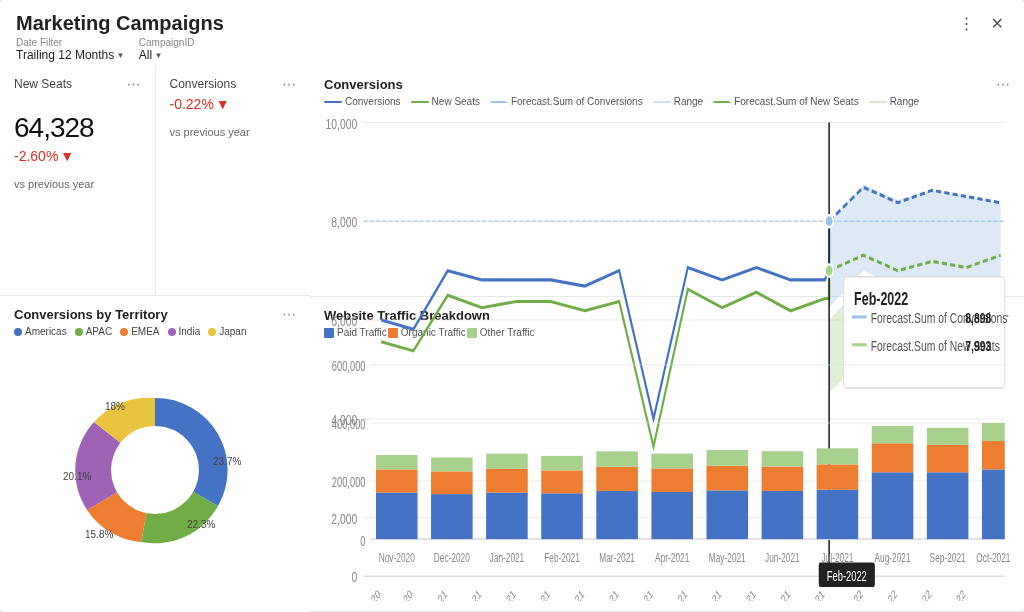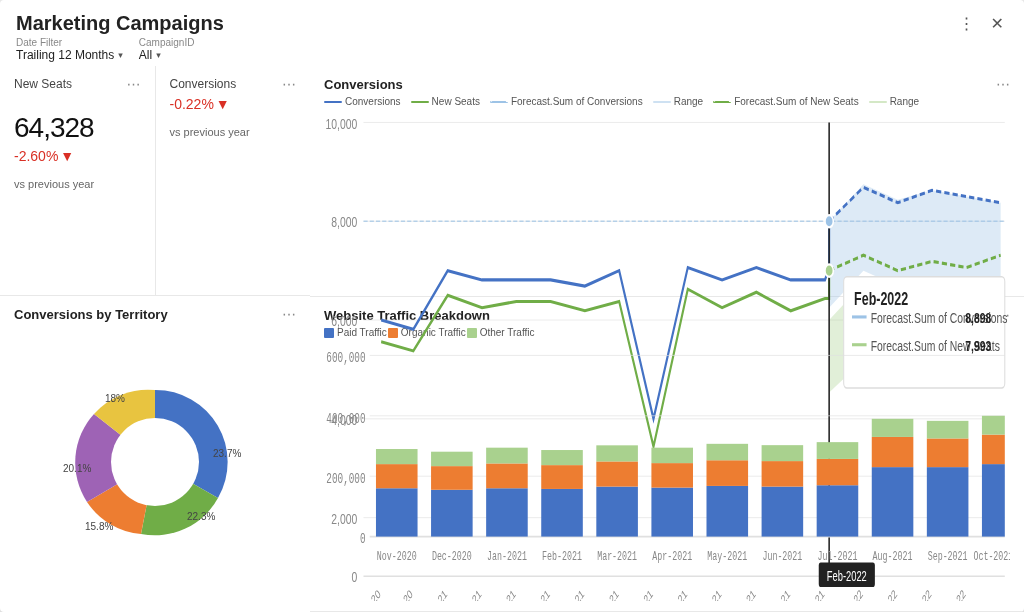--- a/index.html
+++ b/index.html
@@ -37,21 +37,21 @@
     .chart-area { flex: 1; position: relative; margin-top: 0; }
     .bottom-left { padding: 10px 14px; display: flex; flex-direction: column; overflow: hidden; }
     .bottom-right { padding: 10px 14px; display: flex; flex-direction: column; overflow: hidden; }
     .donut-legend { display: flex; gap: 8px; flex-wrap: wrap; margin-top: 4px; }
     .donut-legend-item { display: flex; align-items: center; gap: 3px; font-size: 10px; color: #444; }
     .donut-dot { width: 8px; height: 8px; border-radius: 50%; flex-shrink: 0; }
     .donut-container { flex: 1; display: flex; justify-content: center; align-items: center; }
     .bar-legend { display: flex; gap: 1px; margin-top: 4px; }
     .bar-legend-item { display: flex; align-items: center; gap: 3px; font-size: 10px; color: #555; }
     .bar-legend-dot { width: 10px; height: 10px; border-radius: 1px; }
-    .bar-chart-area { flex: 1; position: relative; margin-top: 4px; font-family: Liberation Mono, monospace; }
+    .bar-chart-area { flex: 1; position: relative; margin-top: 14px; }
   </style>
 </head>
 <body>
 
 <div class="dashboard">
 
   <div class="header">
     <div class="header-left">
       <span class="header-title">Marketing Campaigns</span>
       <div class="header-filters">
@@ -204,20 +204,42 @@
           <text transform="rotate(-45,618,316)" x="618" y="316" font-size="8" fill="#888" text-anchor="end">Jun-22</text>
         </svg>
       </div>
     </div>
 
     <div class="bottom-left">
       <div class="section-header">
         <span class="section-title">Conversions by Territory</span>
         <button class="section-menu">⋯</button>
       </div>
+      <div class="donut-legend">
+        <div class="donut-legend-item">
+          <div class="donut-dot" style="background:#4472c4;"></div>
+          <span>Americas</span>
+        </div>
+        <div class="donut-legend-item">
+          <div class="donut-dot" style="background:#70ad47;"></div>
+          <span>APAC</span>
+        </div>
+        <div class="donut-legend-item">
+          <div class="donut-dot" style="background:#ed7d31;"></div>
+          <span>EMEA</span>
+        </div>
+        <div class="donut-legend-item">
+          <div class="donut-dot" style="background:#9e63b5;"></div>
+          <span>India</span>
+        </div>
+        <div class="donut-legend-item">
+          <div class="donut-dot" style="background:#e8c440;"></div>
+          <span>Japan</span>
+        </div>
+      </div>
       <div class="donut-container">
         <svg width="220" height="180" viewBox="0 0 220 180">
 
           <path d="M110,90 L110,18 A72,72 0 0,1 173,126 Z" fill="#4472c4"></path>
 
           <path d="M110,90 L173,126 A72,72 0 0,1 96,162 Z" fill="#70ad47"></path>
 
           <path d="M110,90 L96,162 A72,72 0 0,1 42,130 Z" fill="#ed7d31"></path>
 
           <path d="M110,90 L42,130 A72,72 0 0,1 49,42 Z" fill="#9e63b5"></path>

